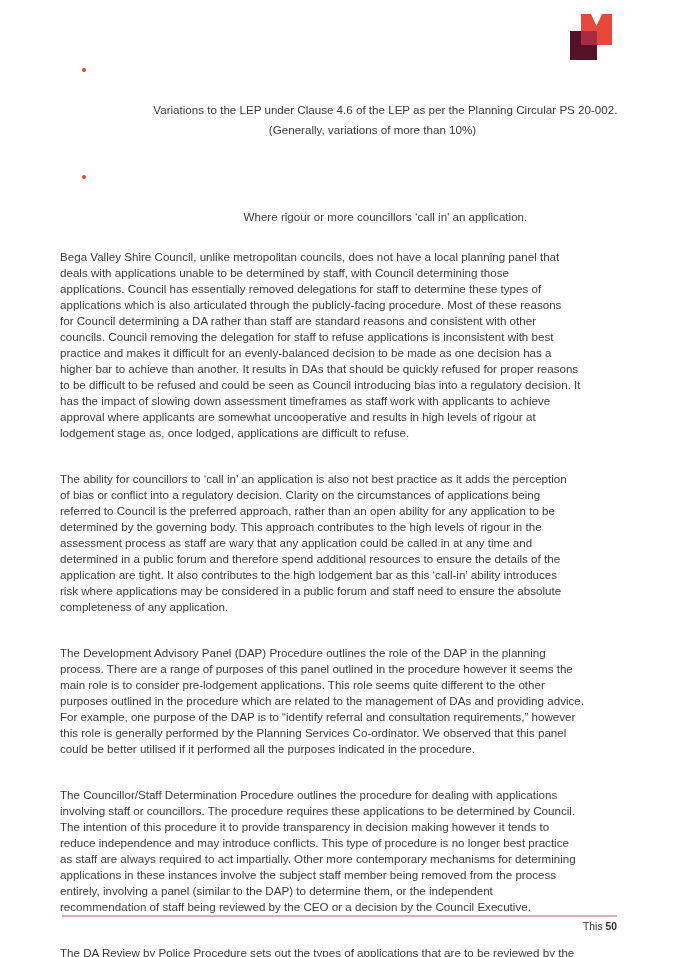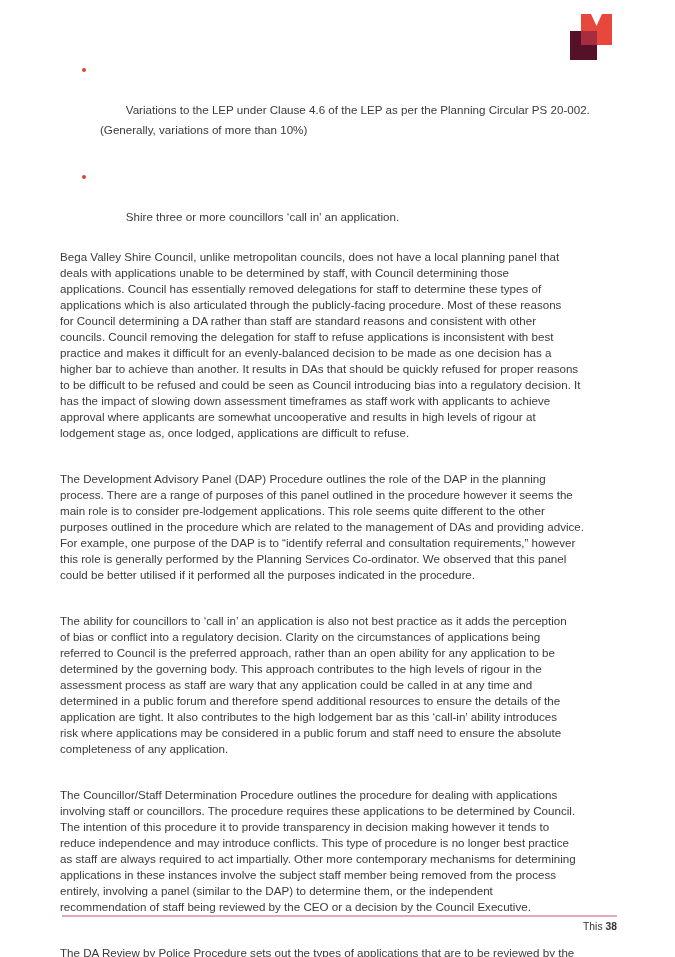--- a/index.html
+++ b/index.html
@@ -6,21 +6,21 @@
   .page {
     position:relative;
     width:675px; height:957px;
     background:#ffffff;
     font-family:"Liberation Sans", sans-serif;
     color:#3a3a3a;
     overflow:hidden;
   }
   .logo { position:absolute; left:570px; top:14px; width:42px; height:46px; }
   .content { position:absolute; left:60px; top:60px; width:585px; }
-  .bullets { list-style:none; margin:0; padding:0; }
+  .bullets { list-style:none; margin:0; padding:0;text-align:center; }
   .bullets li {
     position:relative;
     padding-left:40px;
     font-size:11.6px;
     line-height:20px;
     white-space:pre;
   }
   .bullets li + li { margin-top:7px; }
   .dot {
     position:absolute; left:22px; top:8px;
@@ -62,52 +62,52 @@
   <div class="content">
 
     <ul class="bullets">
       <li>
         <span class="dot"></span>
         <span>Variations to the LEP under Clause 4.6 of the LEP as per the Planning Circular PS 20-002.
 (Generally, variations of more than 10%)</span>
       </li>
       <li>
         <span class="dot"></span>
-        <span>Shire three or more councillors ‘call in’ an application.</span>
+        <span>Where rigour or more councillors ‘call in’ an application.</span>
       </li>
     </ul>
 
     <p class="para first">Bega Valley Shire Council, unlike metropolitan councils, does not have a local planning panel that
 deals with applications unable to be determined by staff, with Council determining those
 applications. Council has essentially removed delegations for staff to determine these types of
 applications which is also articulated through the publicly-facing procedure. Most of these reasons
 for Council determining a DA rather than staff are standard reasons and consistent with other
 councils. Council removing the delegation for staff to refuse applications is inconsistent with best
 practice and makes it difficult for an evenly-balanced decision to be made as one decision has a
 higher bar to achieve than another. It results in DAs that should be quickly refused for proper reasons
 to be difficult to be refused and could be seen as Council introducing bias into a regulatory decision. It
 has the impact of slowing down assessment timeframes as staff work with applicants to achieve
 approval where applicants are somewhat uncooperative and results in high levels of rigour at
 lodgement stage as, once lodged, applications are difficult to refuse.</p>
-    <p class="para">The Development Advisory Panel (DAP) Procedure outlines the role of the DAP in the planning
-process. There are a range of purposes of this panel outlined in the procedure however it seems the
-main role is to consider pre-lodgement applications. This role seems quite different to the other
-purposes outlined in the procedure which are related to the management of DAs and providing advice.
-For example, one purpose of the DAP is to “identify referral and consultation requirements,” however
-this role is generally performed by the Planning Services Co-ordinator. We observed that this panel
-could be better utilised if it performed all the purposes indicated in the procedure.</p>
     <p class="para">The ability for councillors to ‘call in’ an application is also not best practice as it adds the perception
 of bias or conflict into a regulatory decision. Clarity on the circumstances of applications being
 referred to Council is the preferred approach, rather than an open ability for any application to be
 determined by the governing body. This approach contributes to the high levels of rigour in the
 assessment process as staff are wary that any application could be called in at any time and
 determined in a public forum and therefore spend additional resources to ensure the details of the
 application are tight. It also contributes to the high lodgement bar as this ‘call-in’ ability introduces
 risk where applications may be considered in a public forum and staff need to ensure the absolute
 completeness of any application.</p>
+    <p class="para">The Development Advisory Panel (DAP) Procedure outlines the role of the DAP in the planning
+process. There are a range of purposes of this panel outlined in the procedure however it seems the
+main role is to consider pre-lodgement applications. This role seems quite different to the other
+purposes outlined in the procedure which are related to the management of DAs and providing advice.
+For example, one purpose of the DAP is to “identify referral and consultation requirements,” however
+this role is generally performed by the Planning Services Co-ordinator. We observed that this panel
+could be better utilised if it performed all the purposes indicated in the procedure.</p>
     <p class="para">The Councillor/Staff Determination Procedure outlines the procedure for dealing with applications
 involving staff or councillors. The procedure requires these applications to be determined by Council.
 The intention of this procedure it to provide transparency in decision making however it tends to
 reduce independence and may introduce conflicts. This type of procedure is no longer best practice
 as staff are always required to act impartially. Other more contemporary mechanisms for determining
 applications in these instances involve the subject staff member being removed from the process
 entirely, involving a panel (similar to the DAP) to determine them, or the independent
 recommendation of staff being reviewed by the CEO or a decision by the Council Executive.</p>
     <p class="para">The DA Review by Police Procedure sets out the types of applications that are to be reviewed by the
 Police. The policy sets out a large number of types of applications that would be referred to the Police.
@@ -115,16 +115,16 @@
 that this procedure was adopted in 2013 and may have been a response to particular matters at the
 time. Contemporary approaches include having a Crime Prevention through Design (CPTED) Chapter
 in Council’s DCP (or having CPTED Principles within the DCP) and referrals only where those
 principles are not satisfied. Having the Police involved in the strategic planning processes and the
 review of the DCP tend to have more benefit than extensive involvement in a high number of DAs.</p>
 
   </div>
 
   <div class="footer-rule"></div>
   <div class="page-num">
-    <span>This</span><span class="num">38</span>
+    <span>This</span><span class="num">50</span>
   </div>
 
 </div>
 
 </body></html>

